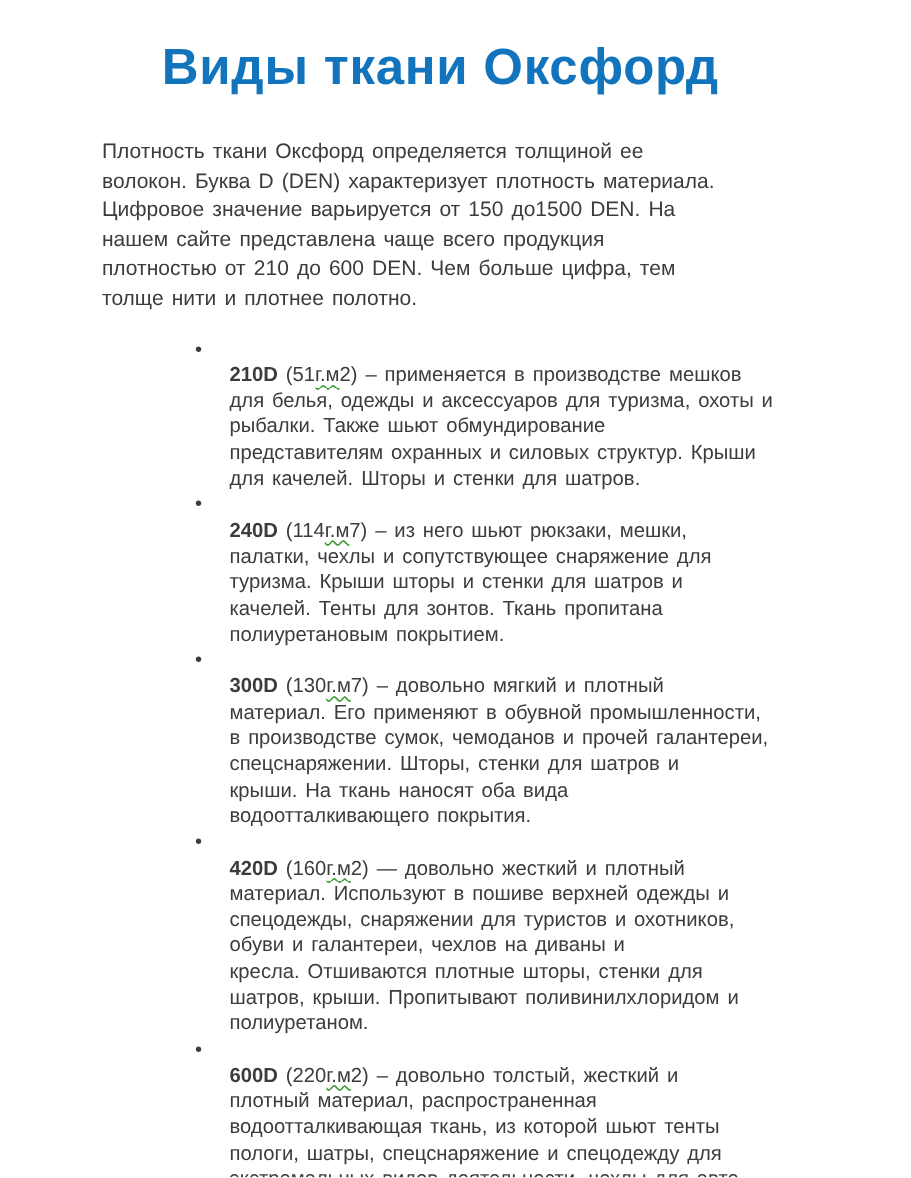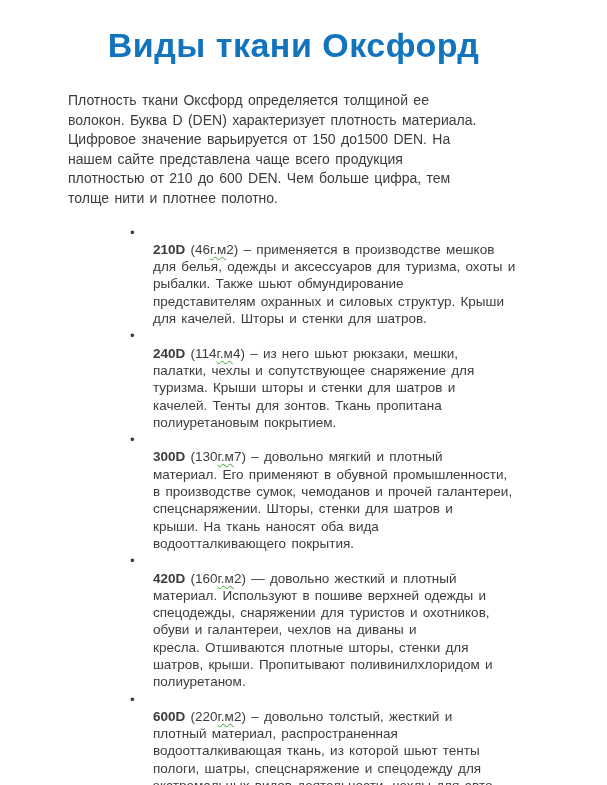--- a/index.html
+++ b/index.html
@@ -83,29 +83,29 @@
   <p class="intro">Плотность ткани Оксфорд определяется толщиной ее
 волокон. Буква D (DEN) характеризует плотность материала.
 Цифровое значение варьируется от 150 до1500 DEN. На
 нашем сайте представлена чаще всего продукция
 плотностью от 210 до 600 DEN. Чем больше цифра, тем
 толще нити и плотнее полотно.</p>
 
   <ul class="fabric-list">
 
     <li class="fabric-item">
-      <span class="bullet">•</span><span class="den-label">210D</span><span><span> (46</span><span class="sq-g">г.м</span><span>2) – применяется в производстве мешков
+      <span class="bullet">•</span><span class="den-label">210D</span><span><span> (51</span><span class="sq-g">г.м</span><span>2) – применяется в производстве мешков
 для белья, одежды и аксессуаров для туризма, охоты и
 рыбалки. Также шьют обмундирование
 представителям охранных и силовых структур. Крыши
 для качелей. Шторы и стенки для шатров.</span></span>
     </li>
 
     <li class="fabric-item">
-      <span class="bullet">•</span><span class="den-label">240D</span><span><span> (114</span><span class="sq-g">г.м</span><span>4) – из него шьют рюкзаки, мешки,
+      <span class="bullet">•</span><span class="den-label">240D</span><span><span> (114</span><span class="sq-g">г.м</span><span>7) – из него шьют рюкзаки, мешки,
 палатки, чехлы и сопутствующее снаряжение для
 туризма. Крыши шторы и стенки для шатров и
 качелей. Тенты для зонтов. Ткань пропитана
 полиуретановым покрытием.</span></span>
     </li>
 
     <li class="fabric-item">
       <span class="bullet">•</span><span class="den-label">300D</span><span><span> (130</span><span class="sq-g">г.м</span><span>7) – довольно мягкий и плотный
 материал. Его применяют в обувной промышленности,
 в производстве сумок, чемоданов и прочей галантереи,

